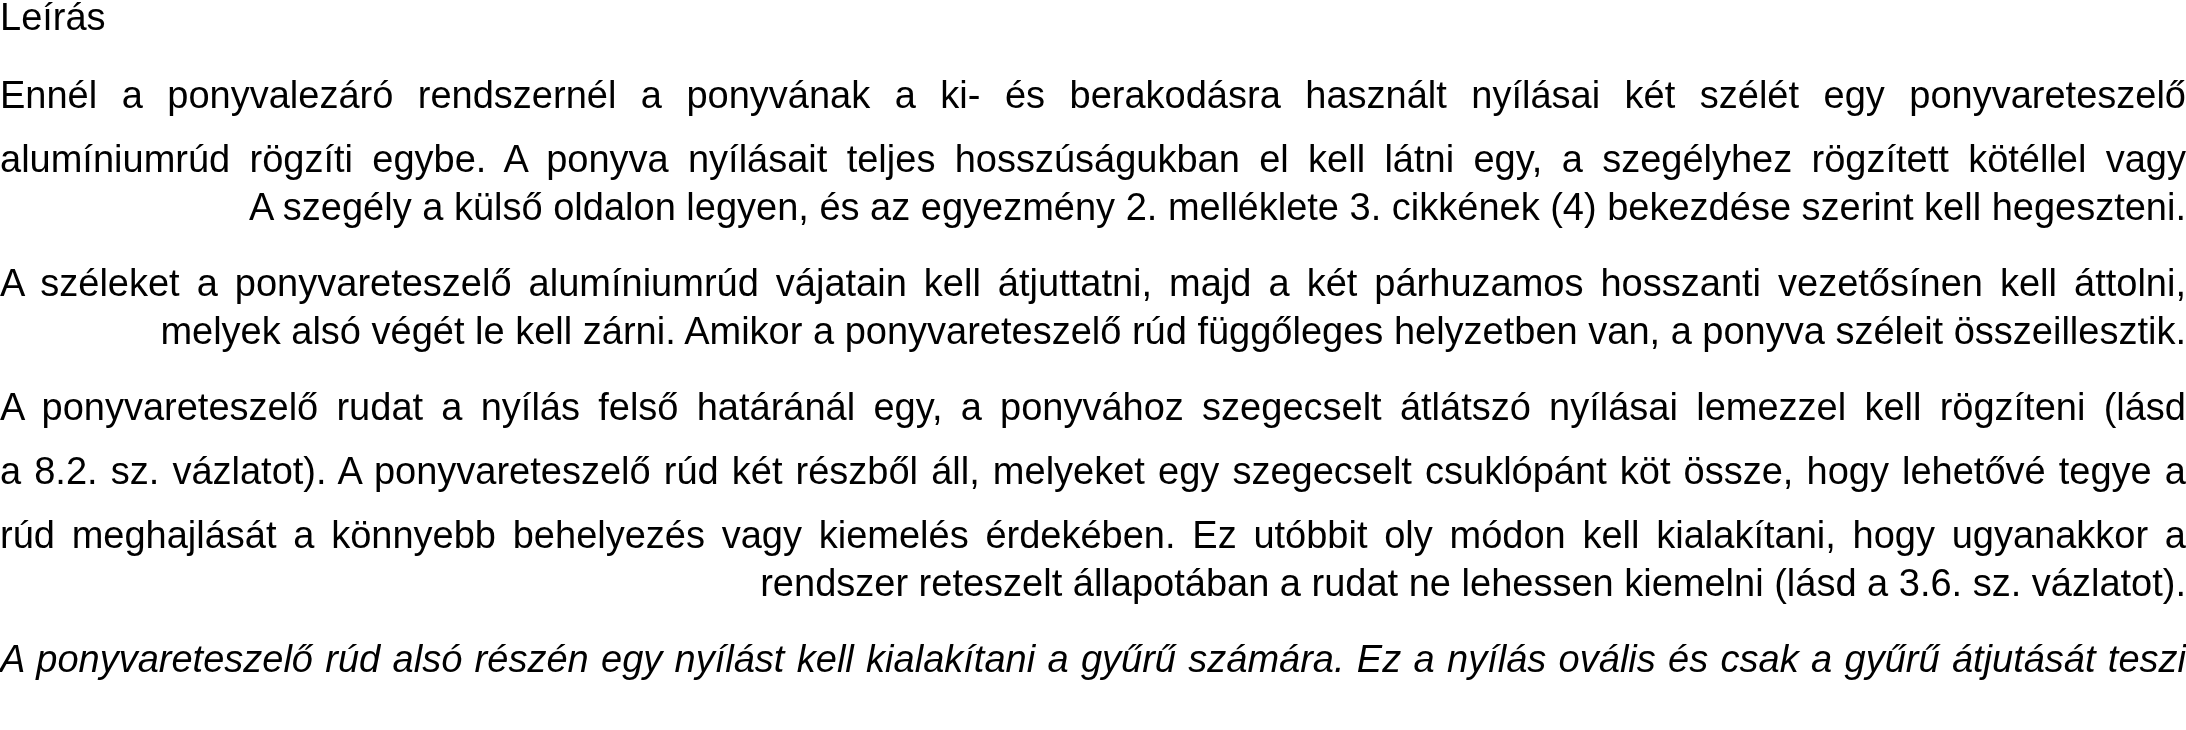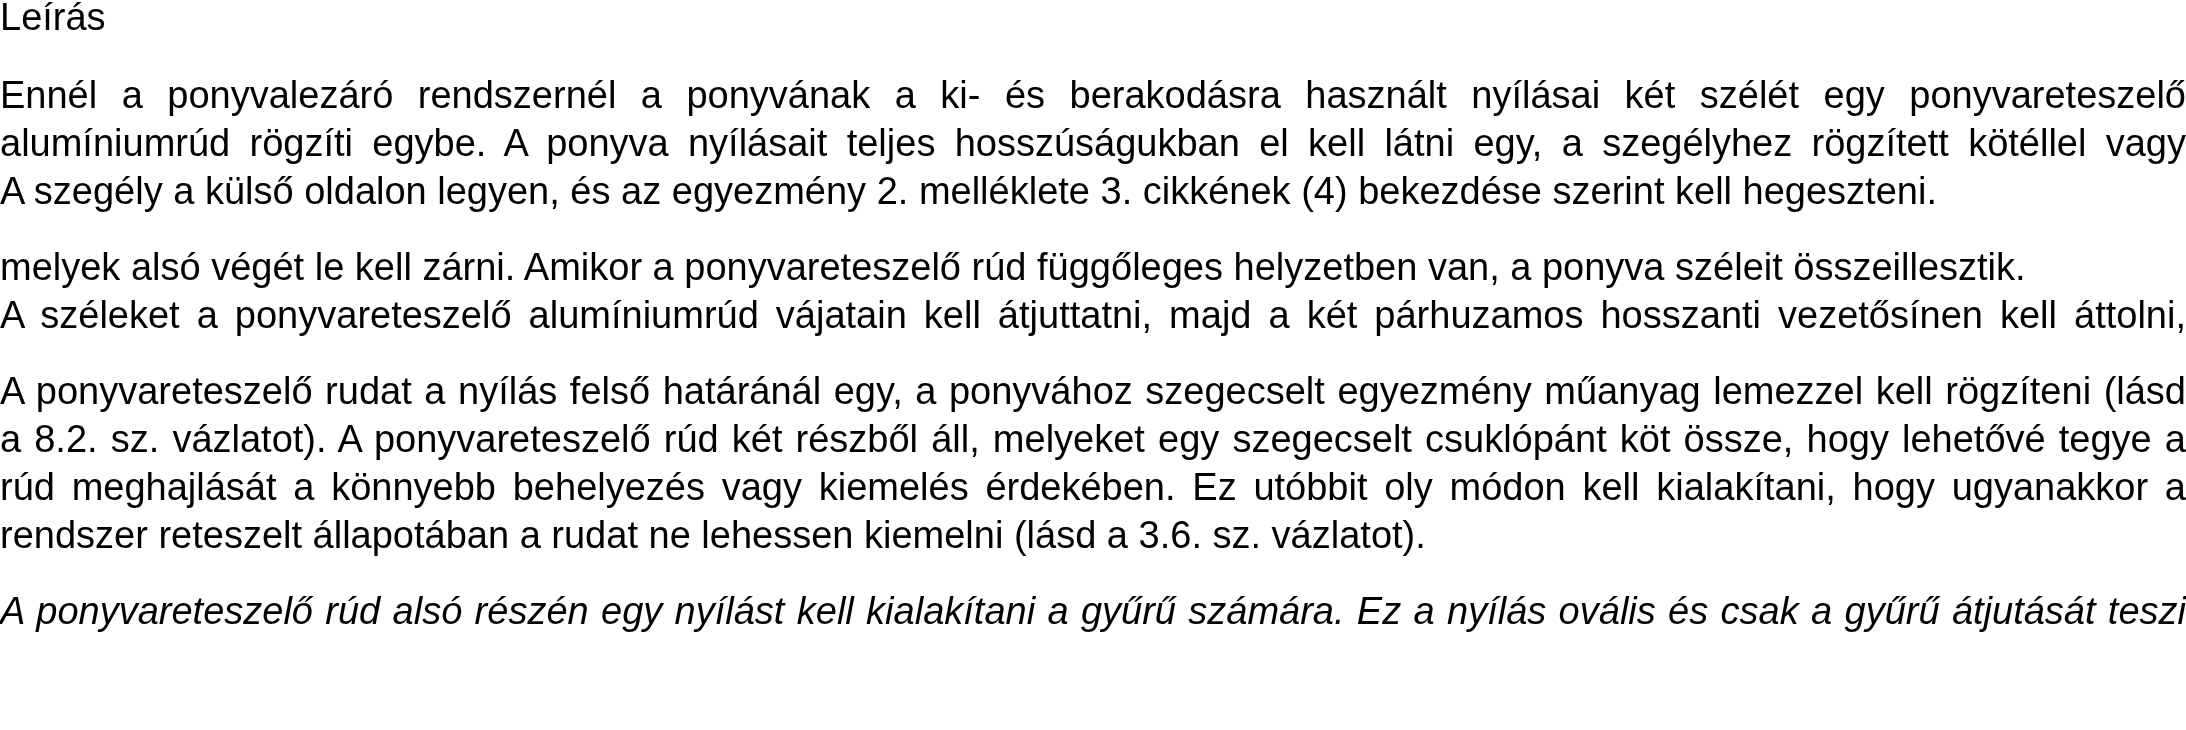--- a/index.html
+++ b/index.html
@@ -30,49 +30,50 @@
   }
   .para {
     margin: 0 0 28px 0;
   }
   .para:last-child {
     margin-bottom: 0;
     font-style: italic;
   }
   .line {
     white-space: normal;
-    text-align: left;
+    text-align: right;
   }
   .line.j {
     text-align: justify;
     text-align-last: justify;
     text-justify: inter-word;
+    margin-top: 16px;
   }
 </style>
 </head>
 <body>
 
 <div class="page">
   <div class="doc">
 
     <h1 class="title">Leírás</h1>
 
     <div class="para">
       <div class="line j">Ennél a ponyvalezáró rendszernél a ponyvának a ki- és berakodásra használt nyílásai két szélét egy ponyvareteszelő</div>
       <div class="line j">alumíniumrúd rögzíti egybe. A ponyva nyílásait teljes hosszúságukban el kell látni egy, a szegélyhez rögzített kötéllel vagy</div>
       <div class="line">A szegély a külső oldalon legyen, és az egyezmény 2. melléklete 3. cikkének (4) bekezdése szerint kell hegeszteni.</div>
     </div>
 
     <div class="para">
+      <div class="line j">A széleket a ponyvareteszelő alumíniumrúd vájatain kell átjuttatni, majd a két párhuzamos hosszanti vezetősínen kell áttolni,</div>
       <div class="line">melyek alsó végét le kell zárni. Amikor a ponyvareteszelő rúd függőleges helyzetben van, a ponyva széleit összeillesztik.</div>
-      <div class="line j">A széleket a ponyvareteszelő alumíniumrúd vájatain kell átjuttatni, majd a két párhuzamos hosszanti vezetősínen kell áttolni,</div>
     </div>
 
     <div class="para">
-      <div class="line j">A ponyvareteszelő rudat a nyílás felső határánál egy, a ponyvához szegecselt egyezmény műanyag lemezzel kell rögzíteni (lásd</div>
+      <div class="line j">A ponyvareteszelő rudat a nyílás felső határánál egy, a ponyvához szegecselt átlátszó nyílásai lemezzel kell rögzíteni (lásd</div>
       <div class="line j">a 8.2. sz. vázlatot). A ponyvareteszelő rúd két részből áll, melyeket egy szegecselt csuklópánt köt össze, hogy lehetővé tegye a</div>
       <div class="line j">rúd meghajlását a könnyebb behelyezés vagy kiemelés érdekében. Ez utóbbit oly módon kell kialakítani, hogy ugyanakkor a</div>
       <div class="line">rendszer reteszelt állapotában a rudat ne lehessen kiemelni (lásd a 3.6. sz. vázlatot).</div>
     </div>
 
     <div class="para">
       <div class="line j">A ponyvareteszelő rúd alsó részén egy nyílást kell kialakítani a gyűrű számára. Ez a nyílás ovális és csak a gyűrű átjutását teszi</div>
     </div>
 
   </div>

